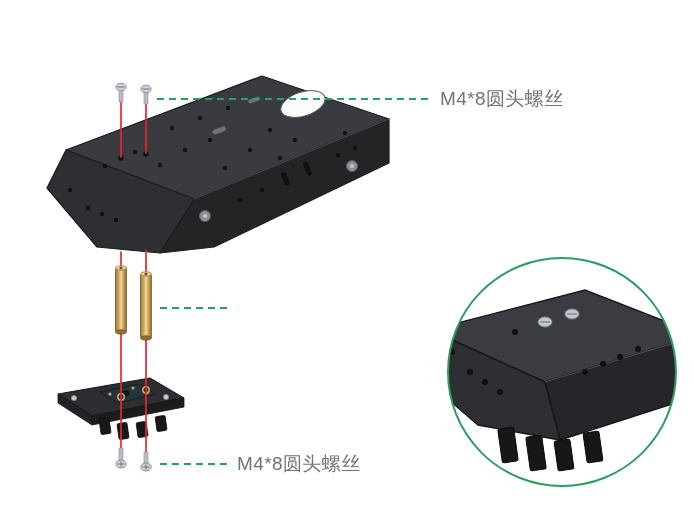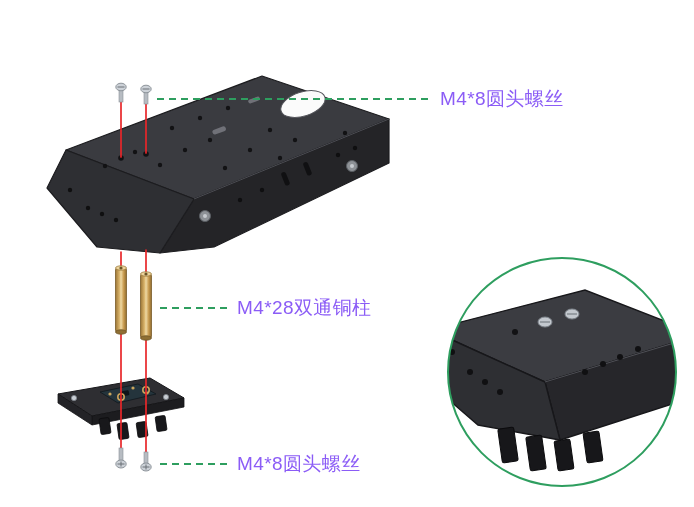--- a/index.html
+++ b/index.html
@@ -10,21 +10,21 @@
     width: 694px;
     height: 507px;
     background: #ffffff;
     overflow: hidden;
   }
   .stage svg { position: absolute; left: 0; top: 0; }
   .callout-label {
     position: absolute;
     font-size: 19px;
     line-height: 22px;
-    color: #8b5cf6;
+    color: #737373;
     font-weight: 500;
     letter-spacing: 0.4px;
     white-space: nowrap;
   }
   .label-top    { left: 440px; top: 88px; }
   .label-mid    { left: 237px; top: 297px; }
   .label-bottom { left: 237px; top: 453px; }
 </style>
 </head>
 <body>
@@ -204,17 +204,16 @@
           <rect x="556" y="440" width="16" height="30" rx="2" transform="rotate(-8 564 455)"></rect>
           <rect x="585" y="432" width="16" height="30" rx="2" transform="rotate(-8 593 447)"></rect>
         </g>
       </g>
       <circle cx="562" cy="372" r="114" fill="none" stroke-width="2" stroke="#2e9e5f"></circle>
     </g>
   </svg>
 
   <div class="callout-label label-top">M4*8圆头螺丝</div>
 
-  <div class="callout-label label-mid">M4*28双通铜柱</div>
 
   <div class="callout-label label-bottom">M4*8圆头螺丝</div>
 
 </div>
 
 </body></html>

